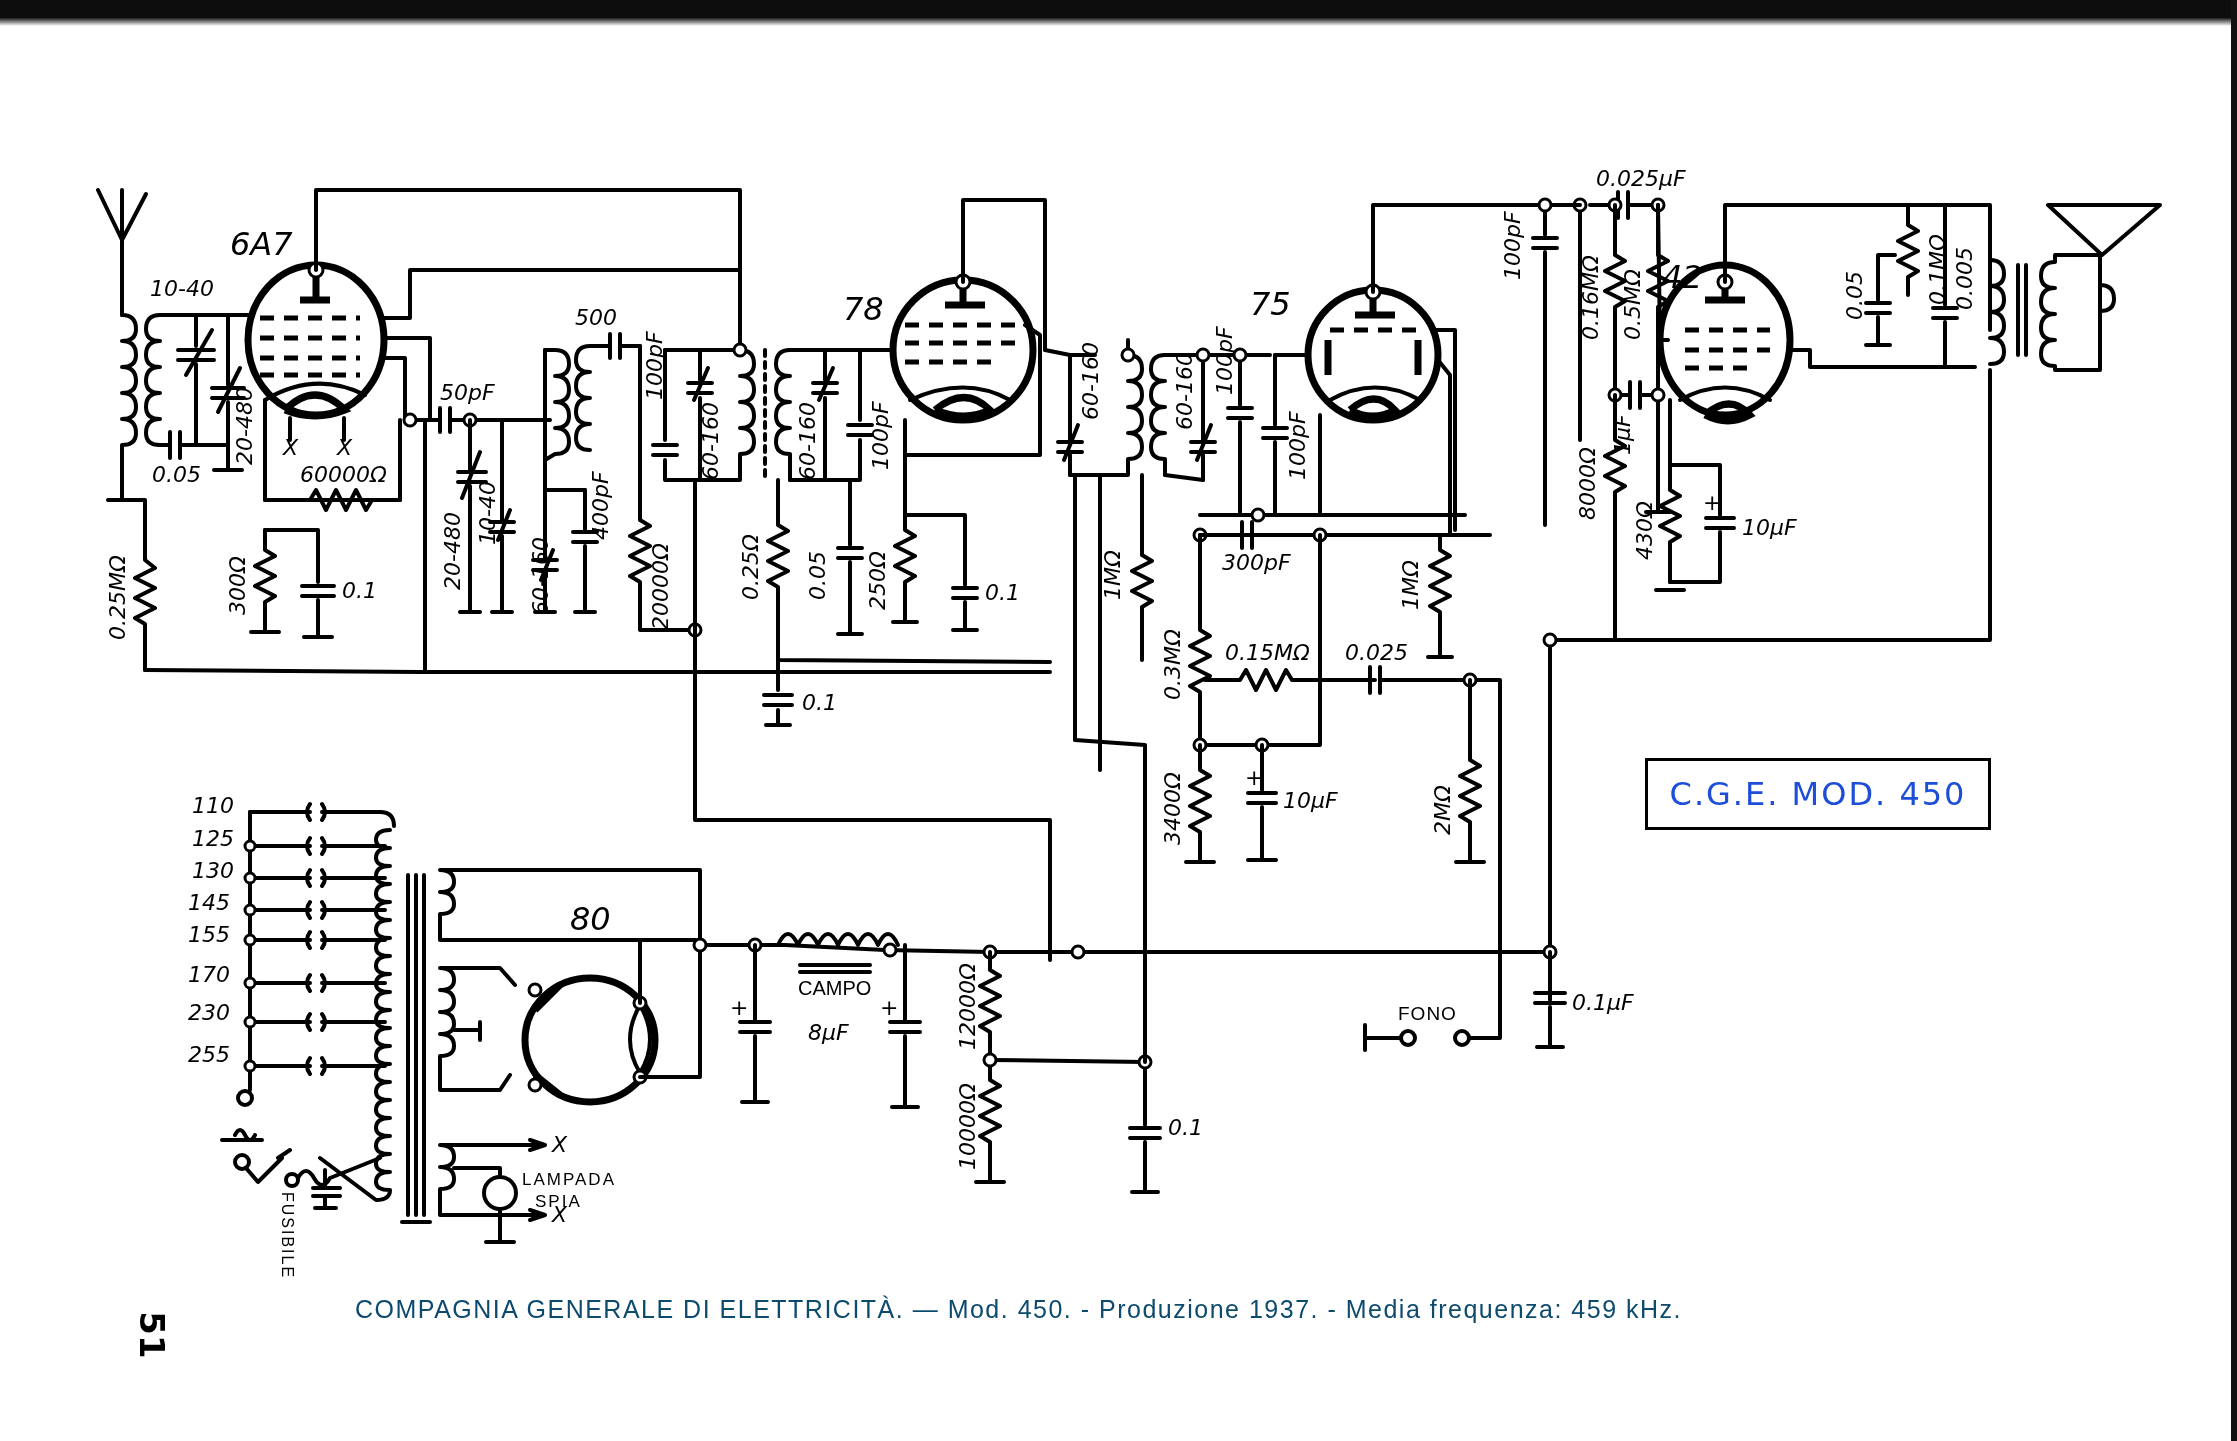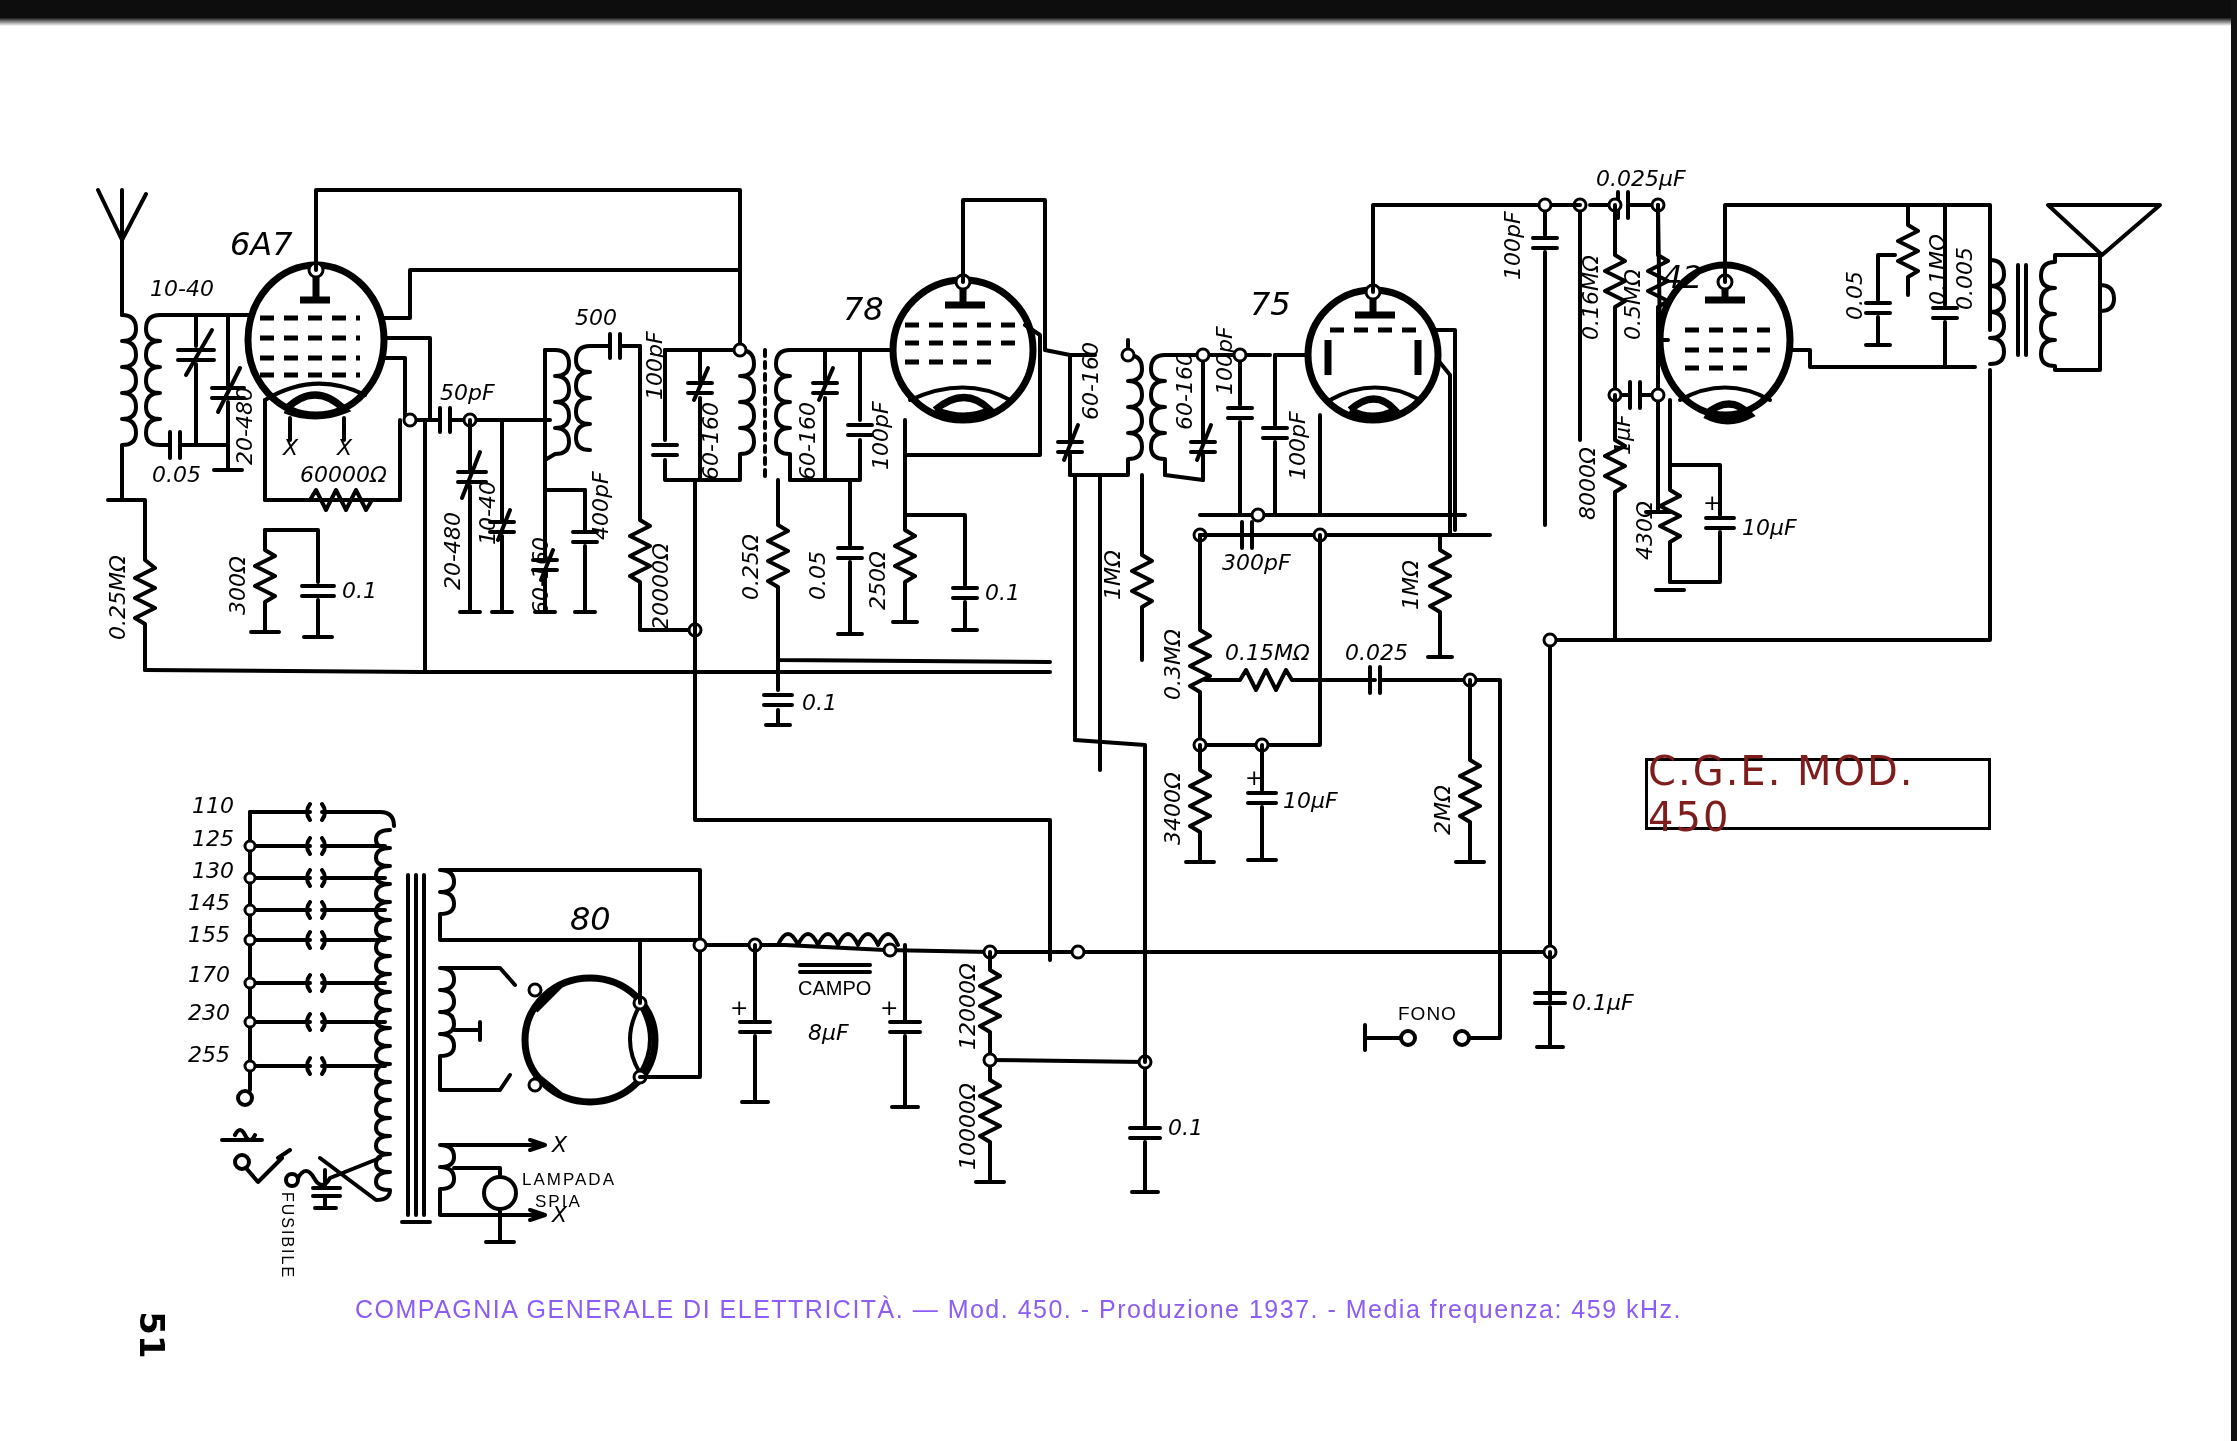--- a/index.html
+++ b/index.html
@@ -10,22 +10,22 @@
   svg#schem { position: absolute; left: 0; top: 0; }
   .w { stroke: #000; stroke-width: 4; fill: none; stroke-linejoin: round; stroke-linecap: round; }
   .thick { stroke: #000; stroke-width: 7; fill: none; }
   .valve { stroke: #000; stroke-width: 7; fill: #fff; }
   .grid { stroke: #000; stroke-width: 5; stroke-dasharray: 14 10; fill: none; }
   .node { stroke: #000; stroke-width: 3; fill: #fff; }
   .hand { font-family: "DejaVu Sans", sans-serif; font-style: italic; fill: #000; }
   .lbl { font-size: 22px; }
   .tube-lbl { font-size: 32px; }
   .print { font-family: "Liberation Sans", sans-serif; fill: #000; }
-  #caption { position: absolute; left: 355px; top: 1295px; font-family: "Liberation Sans", sans-serif; font-size: 25px; letter-spacing: 1.5px; color: #8b5cf6; white-space: nowrap; }
-  #title-box { position: absolute; left: 1645px; top: 758px; width: 340px; height: 66px; border: 3px solid #000; display: flex; align-items: center; justify-content: center; font-family: "DejaVu Sans", sans-serif; font-size: 40px; letter-spacing: 2px; color: #7f1d1d; }
+  #caption { position: absolute; left: 355px; top: 1295px; font-family: "Liberation Sans", sans-serif; font-size: 25px; letter-spacing: 1.5px; color: #0c4a6e; white-space: nowrap; }
+  #title-box { position: absolute; left: 1645px; top: 758px; width: 340px; height: 66px; border: 3px solid #000; display: flex; align-items: center; justify-content: center; font-family: "DejaVu Sans", sans-serif; font-size: 32px; letter-spacing: 2px; color: #1d4ed8; }
   #page-num { position: absolute; left: 128px; top: 1315px; font-family: "DejaVu Sans", sans-serif; font-weight: bold; font-size: 34px; transform: rotate(90deg); transform-origin: center; color: #000; }
 </style>
 </head>
 <body>
 
 <div id="topbar"></div>
 <div id="topbar2"></div>
 <div id="rightedge"></div>
 
 <svg id="schem" width="2237" height="1441" viewBox="0 0 2237 1441">

